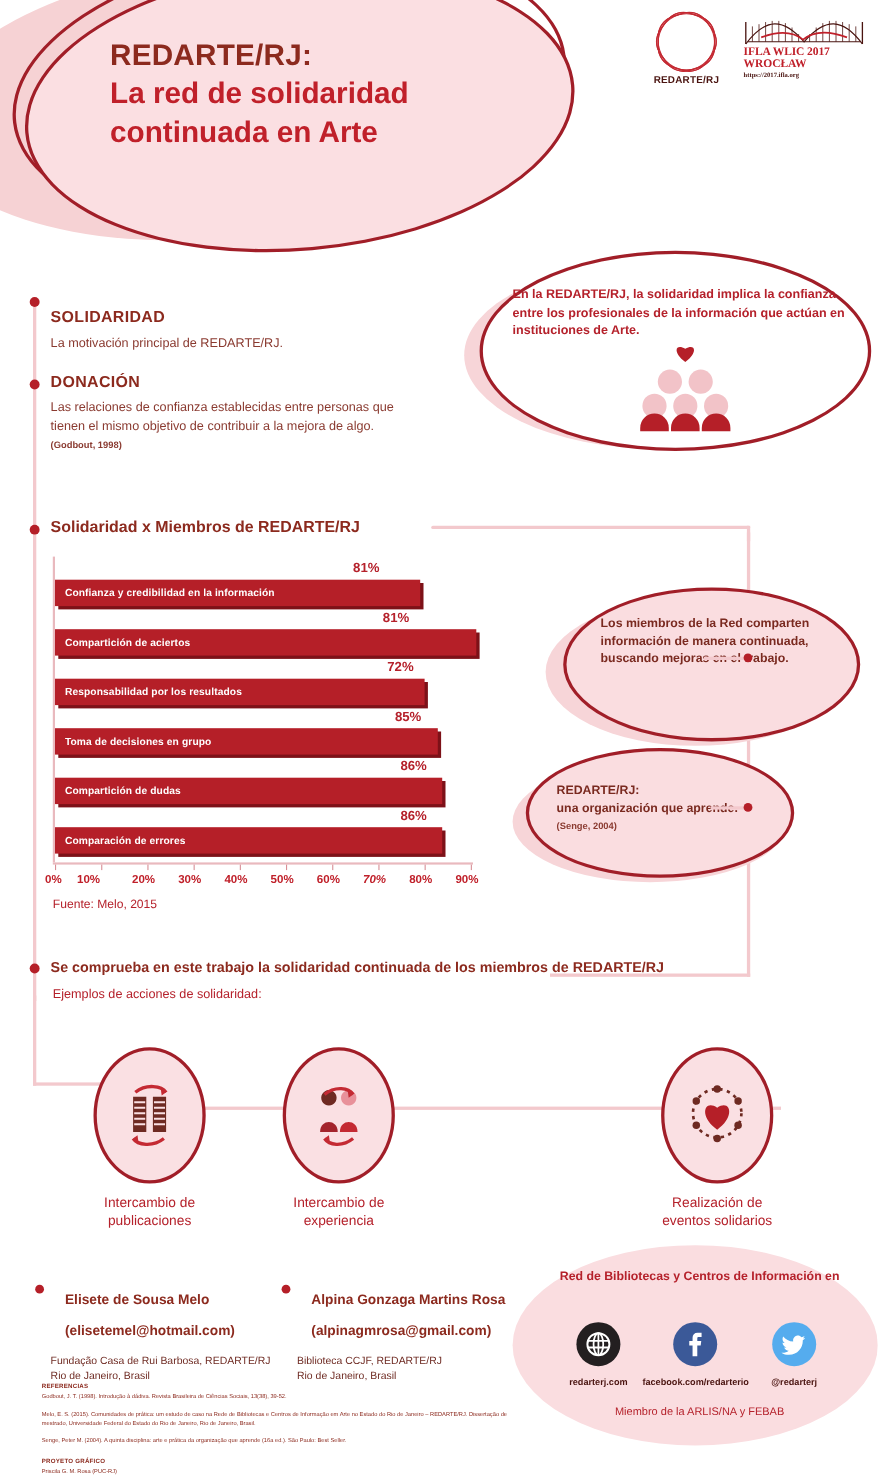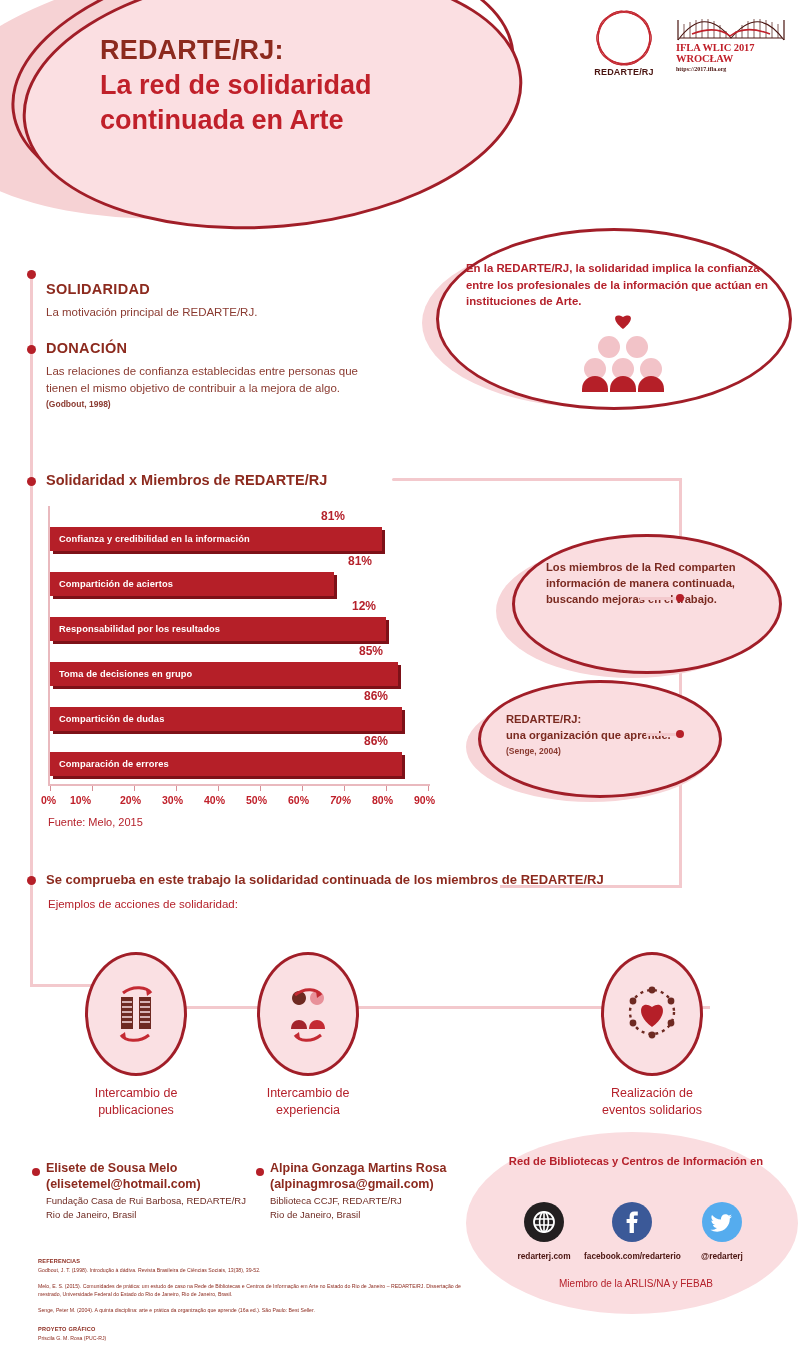--- a/index.html
+++ b/index.html
@@ -105,21 +105,21 @@
   .icard{position:absolute;width:180px;text-align:center;}
   .icard .ell{
     position:relative;width:96px;height:118px;margin:0 auto;
     border:3px solid #a11e28;border-radius:50%;background:#fae0e3;
     display:flex;align-items:center;justify-content:center;
   }
   .icard .cap{margin-top:9px;font-size:12.5px;color:#b5212b;line-height:1.35;}
 
   
   .contact{position:absolute;}
-  .contact h4{margin:0;font-size:12.5px;font-weight:bold;color:#8c2a1e;line-height:1.3;}
+  .contact h4{margin:13px;font-size:12.5px;font-weight:bold;color:#8c2a1e;line-height:1.3;}
   .contact .aff{font-size:9.5px;color:#6e2a22;margin-top:2px;line-height:1.35;}
 
   
   #footbub{left:466px;top:1132px;width:332px;height:182px;}
   #footbub .bg{position:absolute;inset:0;background:#fadde0;border-radius:50%;}
   #footbub .t{
     position:absolute;left:30px;top:22px;width:280px;text-align:center;
     font-size:11.2px;font-weight:bold;color:#b5212b;line-height:1.42;
   }
   .soc{position:absolute;top:70px;width:96px;text-align:center;}
@@ -239,29 +239,29 @@
 
   <div class="axisline" style="left:0;top:0;width:2px;height:278px;"></div>
 
   <div class="axisline" style="left:0;top:278px;width:382px;height:2px;"></div>
 
   <div class="bar" style="left:2px;top:21px;width:332px;">
     <span>Confianza y credibilidad en la información</span>
   </div>
   <div class="blabel" style="left:273px;top:3px;">81%</div>
 
-  <div class="bar" style="left:2px;top:66px;width:284px;">
+  <div class="bar" style="left:2px;top:66px;width:383px;">
     <span>Compartición de aciertos</span>
   </div>
   <div class="blabel" style="left:300px;top:48px;">81%</div>
 
   <div class="bar" style="left:2px;top:111px;width:336px;">
     <span>Responsabilidad por los resultados</span>
   </div>
-  <div class="blabel" style="left:304px;top:93px;">12%</div>
+  <div class="blabel" style="left:304px;top:93px;">72%</div>
 
   <div class="bar" style="left:2px;top:156px;width:348px;">
     <span>Toma de decisiones en grupo</span>
   </div>
   <div class="blabel" style="left:311px;top:138px;">85%</div>
 
   <div class="bar" style="left:2px;top:201px;width:352px;">
     <span>Compartición de dudas</span>
   </div>
   <div class="blabel" style="left:316px;top:183px;">86%</div>

